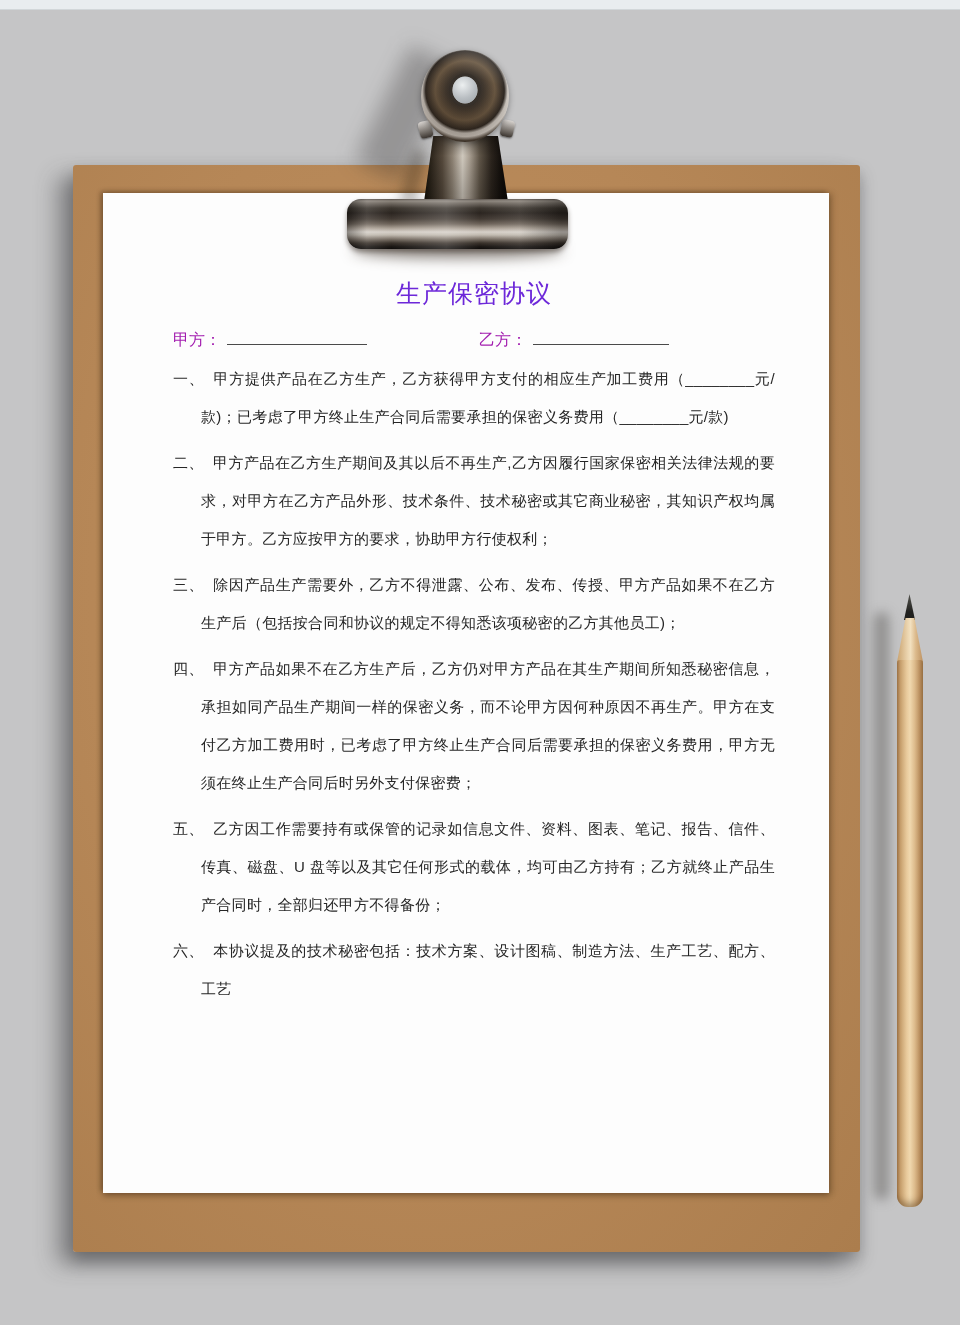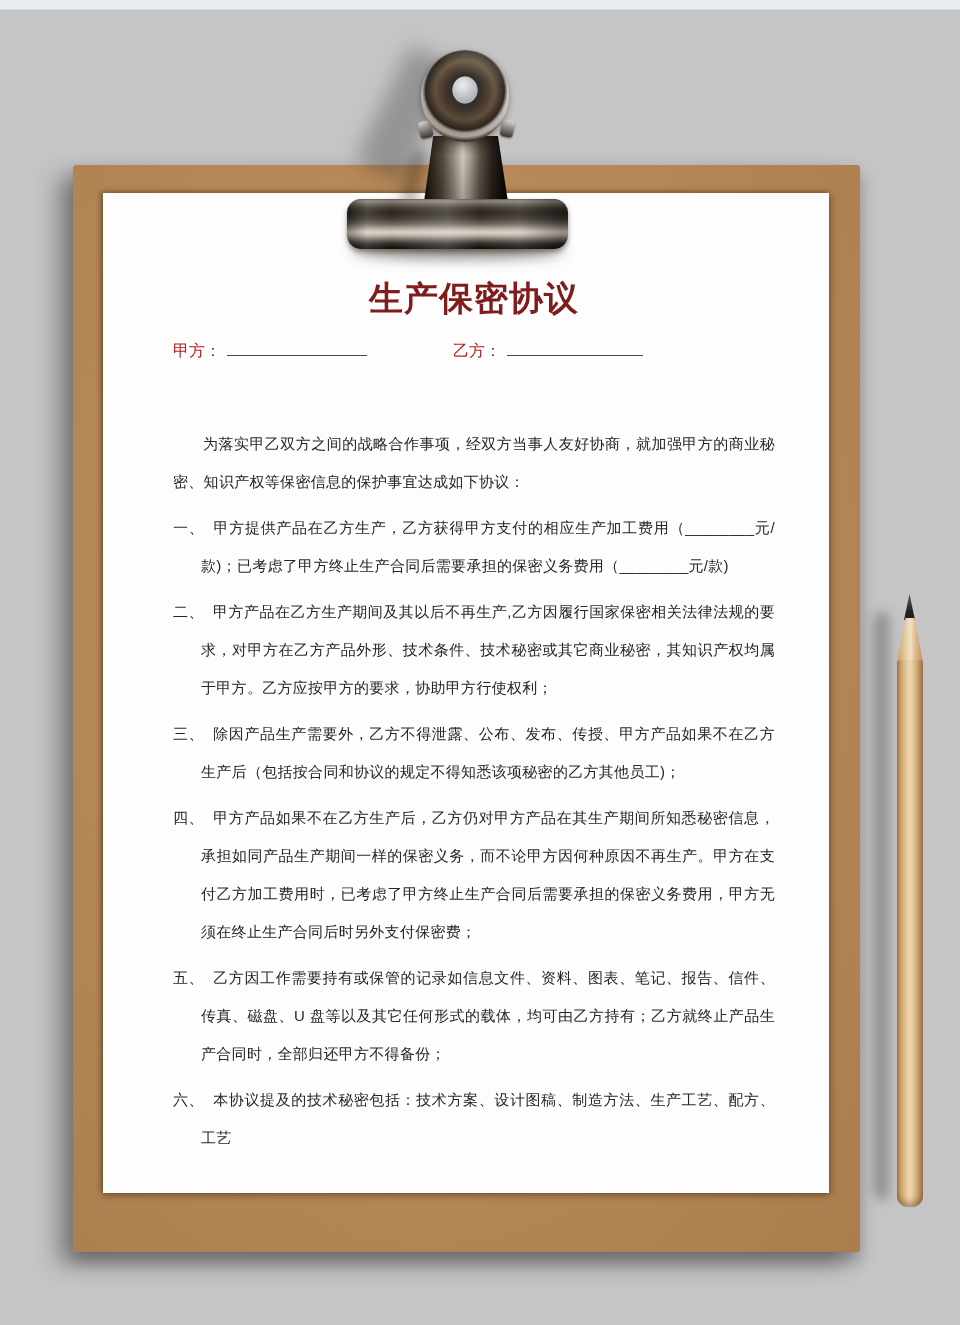--- a/index.html
+++ b/index.html
@@ -22,32 +22,32 @@
   }
   
   .paper {
     position:absolute; left:103px; top:193px; width:726px; height:1000px;
     background:#fdfdfd;
     padding:85px 54px 0 70px;
     box-shadow:-3px -2px 4px rgba(62,42,20,.30), 0 3px 6px rgba(62,42,20,.38), 3px 0 6px rgba(62,42,20,.25);
     color:#262626;
   }
   .doc-title {
-    font-size:34px; line-height:1.2; font-weight:700; text-align:center;
-    letter-spacing:1px; color:#7f1d1d;
+    font-size:25px; line-height:1.2; font-weight:400; text-align:center;
+    letter-spacing:1px; color:#6d28d9;
   }
   .parties {
     margin-top:18px; display:flex; align-items:flex-start;
-    font-size:16px; line-height:26px; height:26px; color:#b91c1c;
+    font-size:16px; line-height:26px; height:26px; color:#a21caf;
   }
   .blank-line {
     display:inline-block; width:140px; height:19px;
     border-bottom:1.5px solid #4a4a4a; margin-left:6px;
   }
-  .party-b { margin-left:86px; }
+  .party-b { margin-left:112px; }
   .party-b .blank-line { width:136px; }
   .doc-body { font-size:15px; line-height:38px; letter-spacing:.3px; text-align:justify; }
   .intro { margin-top:62px; text-indent:2em; }
   .clause { margin-top:8px; padding-left:28px; text-indent:-28px; }
   .clause .marker { margin-right:9px; }
   
   .clip-shadow-diag {
     position:absolute; left:380px; top:50px; width:52px; height:128px;
     background:rgba(40,38,36,.30); filter:blur(10px);
     transform:rotate(26deg); z-index:3;
@@ -143,21 +143,20 @@
     <div class="parties">
       <div>
         <span>甲方：</span><span class="blank-line"></span>
       </div>
       <div class="party-b">
         <span>乙方：</span><span class="blank-line"></span>
       </div>
     </div>
 
     <div class="doc-body">
-      <p class="intro">为落实甲乙双方之间的战略合作事项，经双方当事人友好协商，就加强甲方的商业秘密、知识产权等保密信息的保护事宜达成如下协议：</p>
 
       <p class="clause"><span class="marker">一、</span><span>甲方提供产品在乙方生产，乙方获得甲方支付的相应生产加工费用（________元/款)；已考虑了甲方终止生产合同后需要承担的保密义务费用（________元/款)</span></p>
       <p class="clause"><span class="marker">二、</span><span>甲方产品在乙方生产期间及其以后不再生产,乙方因履行国家保密相关法律法规的要求，对甲方在乙方产品外形、技术条件、技术秘密或其它商业秘密，其知识产权均属于甲方。乙方应按甲方的要求，协助甲方行使权利；</span></p>
       <p class="clause"><span class="marker">三、</span><span>除因产品生产需要外，乙方不得泄露、公布、发布、传授、甲方产品如果不在乙方生产后（包括按合同和协议的规定不得知悉该项秘密的乙方其他员工)；</span></p>
       <p class="clause"><span class="marker">四、</span><span>甲方产品如果不在乙方生产后，乙方仍对甲方产品在其生产期间所知悉秘密信息，承担如同产品生产期间一样的保密义务，而不论甲方因何种原因不再生产。甲方在支付乙方加工费用时，已考虑了甲方终止生产合同后需要承担的保密义务费用，甲方无须在终止生产合同后时另外支付保密费；</span></p>
       <p class="clause"><span class="marker">五、</span><span>乙方因工作需要持有或保管的记录如信息文件、资料、图表、笔记、报告、信件、传真、磁盘、U 盘等以及其它任何形式的载体，均可由乙方持有；乙方就终止产品生产合同时，全部归还甲方不得备份；</span></p>
       <p class="clause"><span class="marker">六、</span><span>本协议提及的技术秘密包括：技术方案、设计图稿、制造方法、生产工艺、配方、工艺</span></p>
     </div>
   </div>
 

